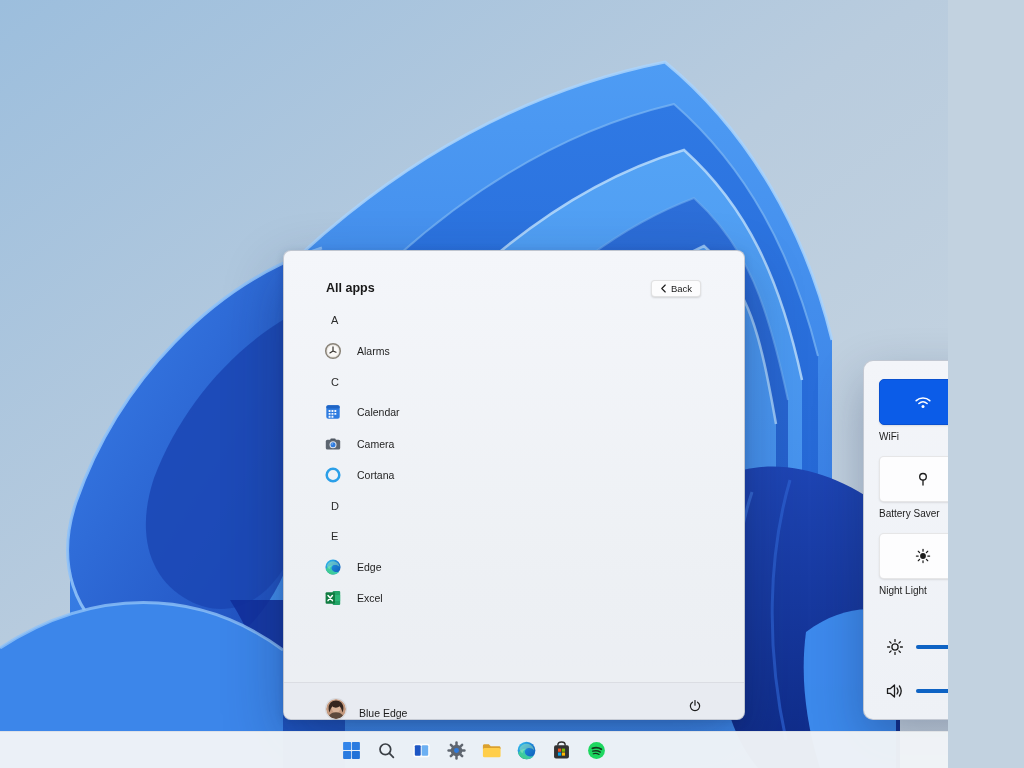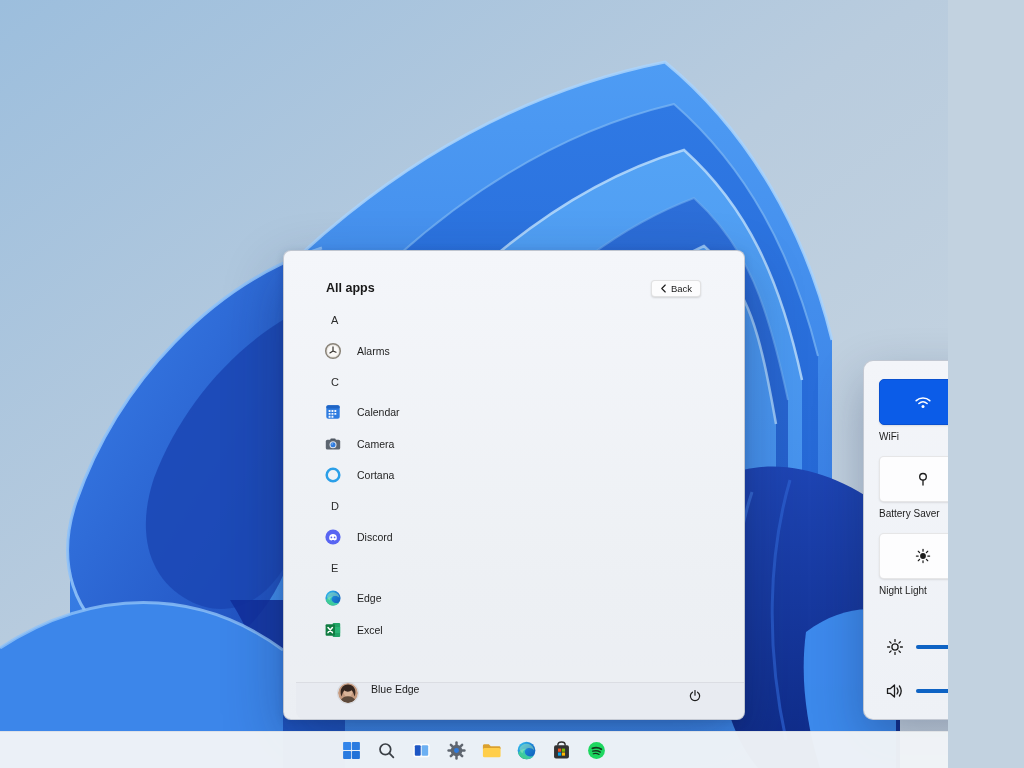--- a/index.html
+++ b/index.html
@@ -27,21 +27,21 @@
   .section-letter{height:30px;display:flex;align-items:center;padding-left:7px;
     font-size:11px;color:#2b2b2b;border-radius:4px;}
   .app-row{height:31.5px;display:flex;align-items:center;gap:15px;border-radius:4px;}
   .app-icon{width:18px;height:18px;flex:none;}
   .app-icon svg{width:18px;height:18px}
   .app-label{font-size:10.5px;color:#1e1e1e;}
   .list-fade{position:absolute;left:1px;right:1px;bottom:36px;height:30px;pointer-events:none;
     background:linear-gradient(180deg,rgba(237,240,244,0),rgba(236,239,243,.96));}
   .sm-footer{position:absolute;left:0;right:0;bottom:0;height:36px;
     background:rgba(231,234,240,.85);border-top:1px solid rgba(0,0,0,.06);
-    border-radius:0 0 8px 8px;display:flex;align-items:flex-start;margin-left:12px;}
+    border-radius:0 0 8px 8px;display:flex;align-items:flex-end;}
   .avatar{width:20px;height:20px;border-radius:50%;margin-left:42px;overflow:hidden;flex:none;
     box-shadow:0 0 0 1px rgba(0,0,0,.08);}
   .avatar svg{width:20px;height:20px}
   .user-name{margin-left:13px;font-size:10.5px;color:#1b1b1b;}
   .power-btn{margin-left:auto;margin-right:36px;width:26px;height:26px;border:none;background:transparent;
     display:flex;align-items:center;justify-content:center;border-radius:4px;}
   .power-btn svg{width:14px;height:14px}
 
   
   .quick-settings{position:absolute;left:863px;top:360px;width:252px;height:358px;
@@ -208,31 +208,20 @@
         </div>
         <div class="app-row">
           <span class="app-icon">
             <svg viewBox="0 0 18 18">
               <circle cx="9" cy="9" r="6.3" fill="none" stroke="#2b9fe8" stroke-width="2.5"></circle>
             </svg>
           </span>
           <span class="app-label">Cortana</span>
         </div>
         <div class="section-letter">D</div>
-        <div class="app-row">
-          <span class="app-icon">
-            <svg viewBox="0 0 18 18">
-              <circle cx="9" cy="9" r="7.6" fill="#5865f2"></circle>
-              <path d="M5.4 11.6 C4.9 9 5.4 7.4 6.5 6.7 C7.2 6.3 8 6.1 9 6.1 C10 6.1 10.8 6.3 11.5 6.7 C12.6 7.4 13.1 9 12.6 11.6 C11.9 12.2 11 12.5 10.2 12.6 L9.9 11.9 C9.3 12 8.7 12 8.1 11.9 L7.8 12.6 C7 12.5 6.1 12.2 5.4 11.6 Z" fill="#fff"></path>
-              <circle cx="7.4" cy="9.4" r=".85" fill="#5865f2"></circle>
-              <circle cx="10.6" cy="9.4" r=".85" fill="#5865f2"></circle>
-            </svg>
-          </span>
-          <span class="app-label">Discord</span>
-        </div>
         <div class="section-letter">E</div>
         <div class="app-row">
           <span class="app-icon">
             <svg viewBox="0 0 18 18">
               <circle cx="9" cy="9" r="7.6" fill="url(#egA)"></circle>
               <path d="M1.9 11 C2.9 14.6 6 16.7 9.5 16.5 C12 16.4 14.1 15.1 15.1 13.4 C12.5 14.7 9.4 14 8.1 12 C7.1 10.5 7.5 8.5 9 7.5 C6.9 7.1 4.3 8 3.1 9.6 Z" fill="url(#egB)" opacity=".95"></path>
               <path d="M2.9 7.4 C4.1 4.4 7 2.9 9.9 3.3 C12.9 3.7 15.2 6 15.5 8.9 C14.1 7.2 11.9 6.6 9.9 7.1 C7.5 7.7 6 9.3 5.7 11.3 C4.2 10.4 3 8.9 2.9 7.4 Z" fill="#aef2b5" opacity=".45"></path>
             </svg>
           </span>
           <span class="app-label">Edge</span>

